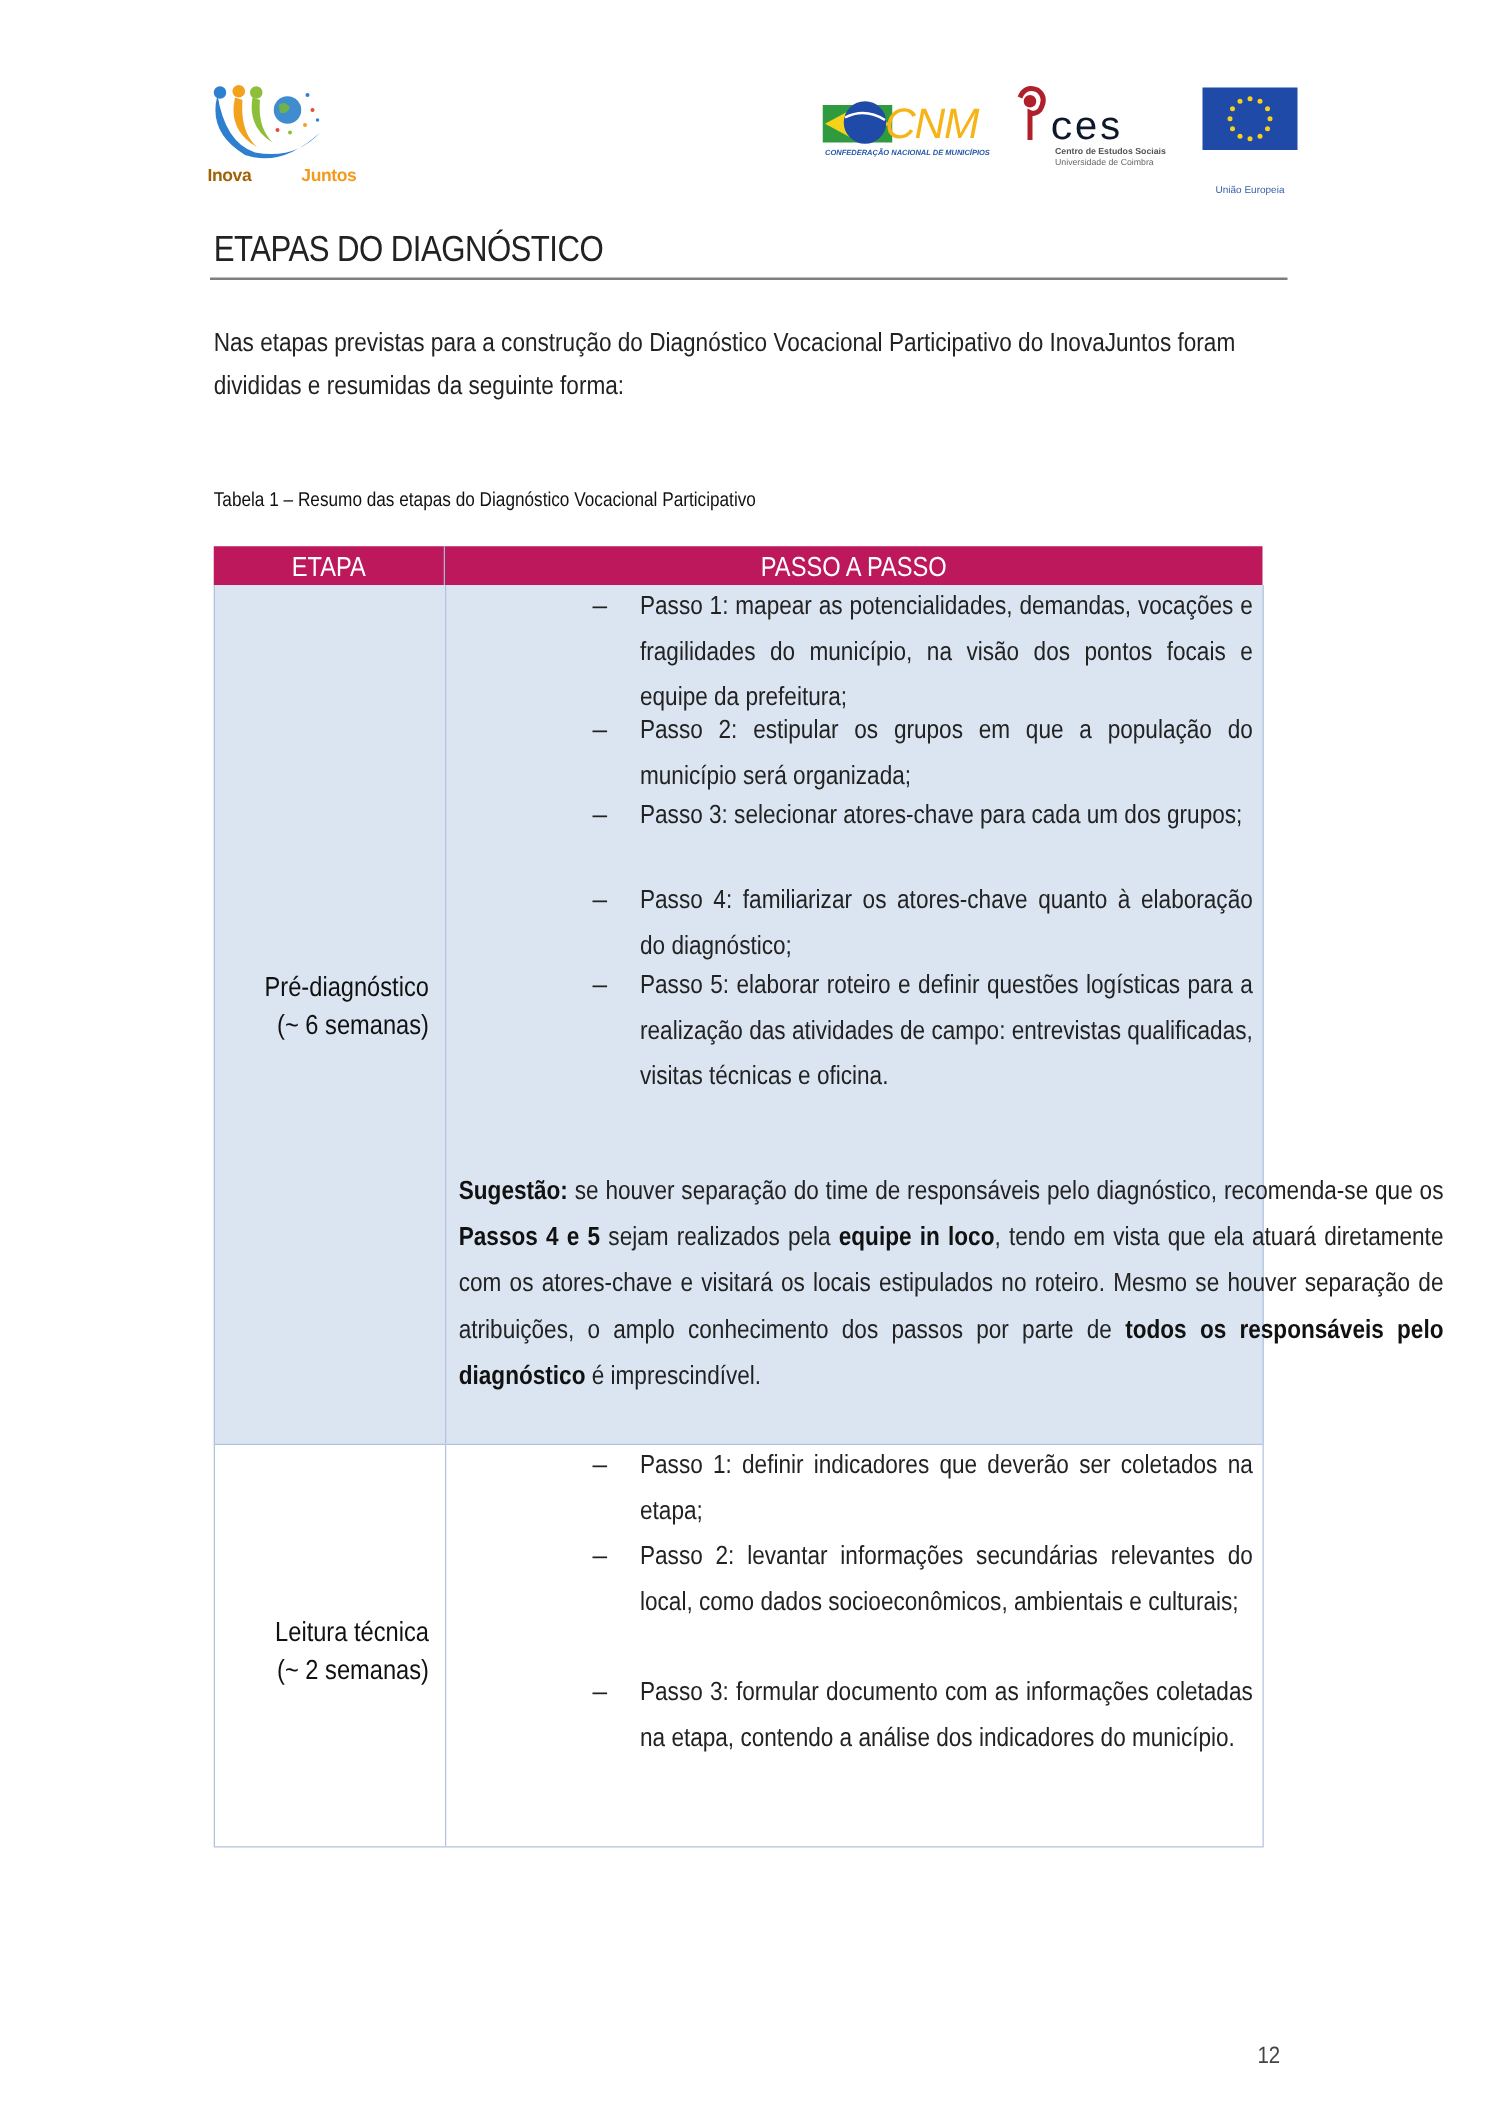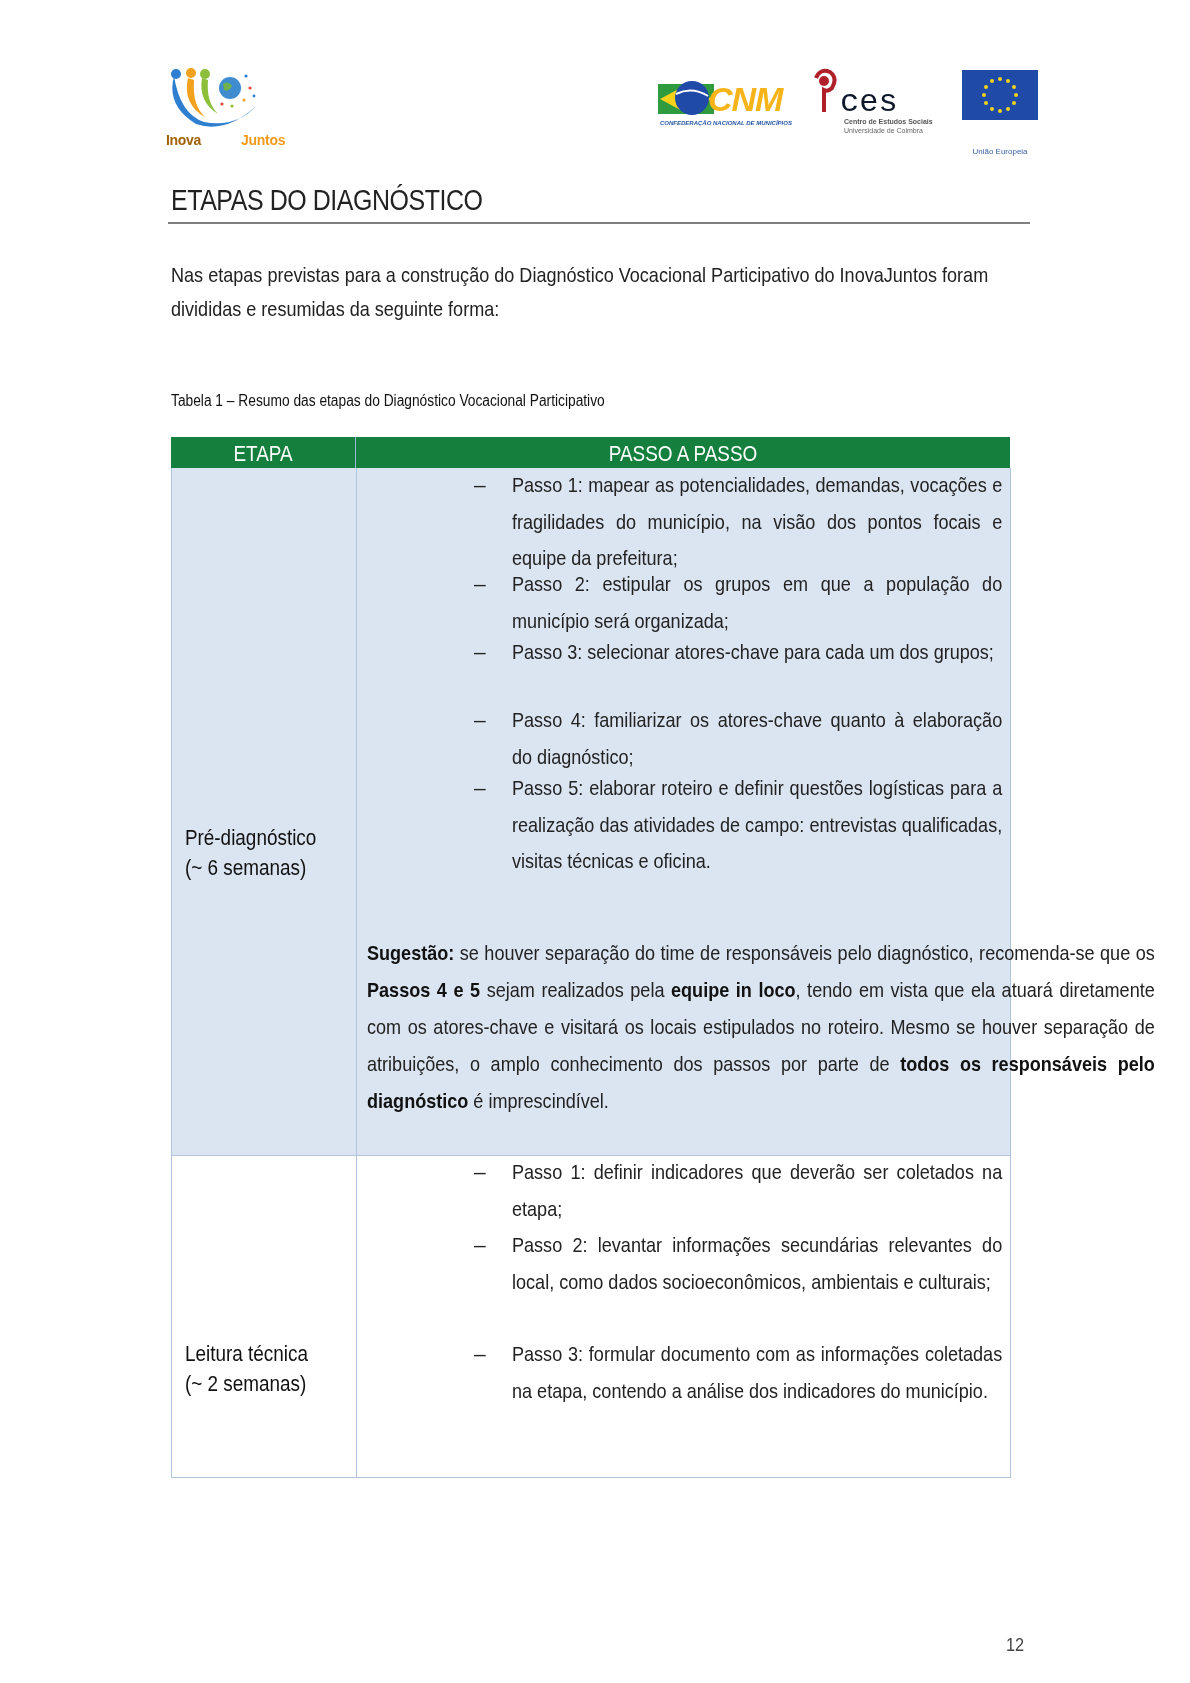--- a/index.html
+++ b/index.html
@@ -10,21 +10,21 @@
   
   .logo-inova { position: absolute; left: 166px; top: 66px; width: 100px; height: 86px; }
   .logo-cnm { position: absolute; left: 658px; top: 76px; width: 130px; height: 56px; }
   .logo-ces { position: absolute; left: 810px; top: 68px; width: 124px; height: 66px; }
   .logo-eu { position: absolute; left: 958px; top: 70px; width: 80px; height: 62px; }
 
   .inova-text { position:absolute; left:0; top:66px; width:100px; text-align:center;
     font-weight:bold; font-size:14px; letter-spacing:-0.3px; }
   .inova-text .a { color:#a16207; } .inova-text .b { color:#f39a1e;margin-left:40px; }
 
-  .cnm-word { position:absolute; left:50px; top:4px; font-weight:bold; font-style:italic;
+  .cnm-word { position:absolute; left:50px; top:4px; font-weight:normal; font-style:italic;
     font-size:34px; color:#f6b418; letter-spacing:-1px; }
   .cnm-sub { position:absolute; left:2px; top:44px; font-size:6px; font-weight:bold; font-style:italic;
     color:#2458a6; white-space:nowrap; }
 
   .ces-word { position:absolute; left:30px; top:16px; font-size:32px; color:#0f172a;font-family:Liberation Mono, monospace; }
   .ces-sub1 { position:absolute; left:34px; top:50px; font-size:7px; font-weight:bold; color:#555; white-space:nowrap; }
   .ces-sub2 { position:absolute; left:34px; top:59px; font-size:7px; color:#666; white-space:nowrap; }
 
   .eu-flag { position:absolute; left:4px; top:0; width:76px; height:50px; background:#1f4aa8; }
   .eu-label { position:absolute; left:0; top:52px; width:84px; text-align:center; font-size:8px; color:#3a62a8;margin-top:25px; }
@@ -32,34 +32,34 @@
   
   .heading { position:absolute; left:171px; top:184px; font-size:29px; font-weight:normal;
     color:#222; letter-spacing:-0.5px; transform: scaleX(0.86); transform-origin: left top; white-space:nowrap; }
   .heading-rule { position:absolute; left:168px; top:222px; width:862px; height:2px; background:#7f7f7f; }
 
   .intro { position:absolute; left:171px; top:258px; width:1000px; font-size:21px; line-height:34px; color:#222;
     transform: scaleX(0.86); transform-origin:left top; }
 
   .caption { position:absolute; left:171px; top:392px; font-size:16px; color:#111;
     transform: scaleX(0.86); transform-origin:left top; white-space:nowrap; }
-  .tbl-head { position:absolute; left:171px; top:437px; width:839px; height:31px; background:#15803d; }
+  .tbl-head { position:absolute; left:171px; top:437px; width:839px; height:31px; background:#be185d; }
   .th { position:absolute; top:0; height:31px; line-height:33px; color:#fff; font-size:22px; text-align:center;
     transform: scaleX(0.86); }
   .th-etapa { left:0; width:184px; }
   .th-passo { left:185px; width:654px; }
   .th-div { position:absolute; left:184px; top:0; width:1px; height:31px; background:#9fb8d8; }
 
   .row1 { position:absolute; left:171px; top:468px; width:838px; height:687px; background:#dbe5f1;
     border:1px solid #b0c4de; border-top:none; }
   .row2 { position:absolute; left:171px; top:1155px; width:838px; height:321px; background:#ffffff;
     border:1px solid #b0c4de; }
   .col-div { position:absolute; left:184px; top:0; width:1px; height:100%; background:#b0c4de; }
 
-  .etapa-cell { position:absolute; left:0; width:184px; text-align:left; font-size:22px; line-height:30px; color:#111;margin-top:48px; }
+  .etapa-cell { position:absolute; left:0; width:184px; text-align:right; font-size:22px; line-height:30px; color:#111; }
   .etapa-cell span { display:block; transform: scaleX(0.86); }
 
   .steps { position:absolute; left:340px; width:490px; font-size:21px; line-height:36.6px; color:#222; }
   .step { position:relative; padding-left:0; }
   .dash { position:absolute; left:-38px; top:0; }
   .step-text { display:block; text-align:justify; text-align-last:left; transform: scaleX(0.86); transform-origin:left top; width:570px; }
 
   .sugestao { position:absolute; left:195px; top:466px; width:788px; font-size:21px; line-height:37px; color:#222; }
   .sugestao .inner { display:block; width:916px; text-align:justify; transform: scaleX(0.86); transform-origin:left top; }
   .sugestao b { font-weight:bold; color:#111; }

